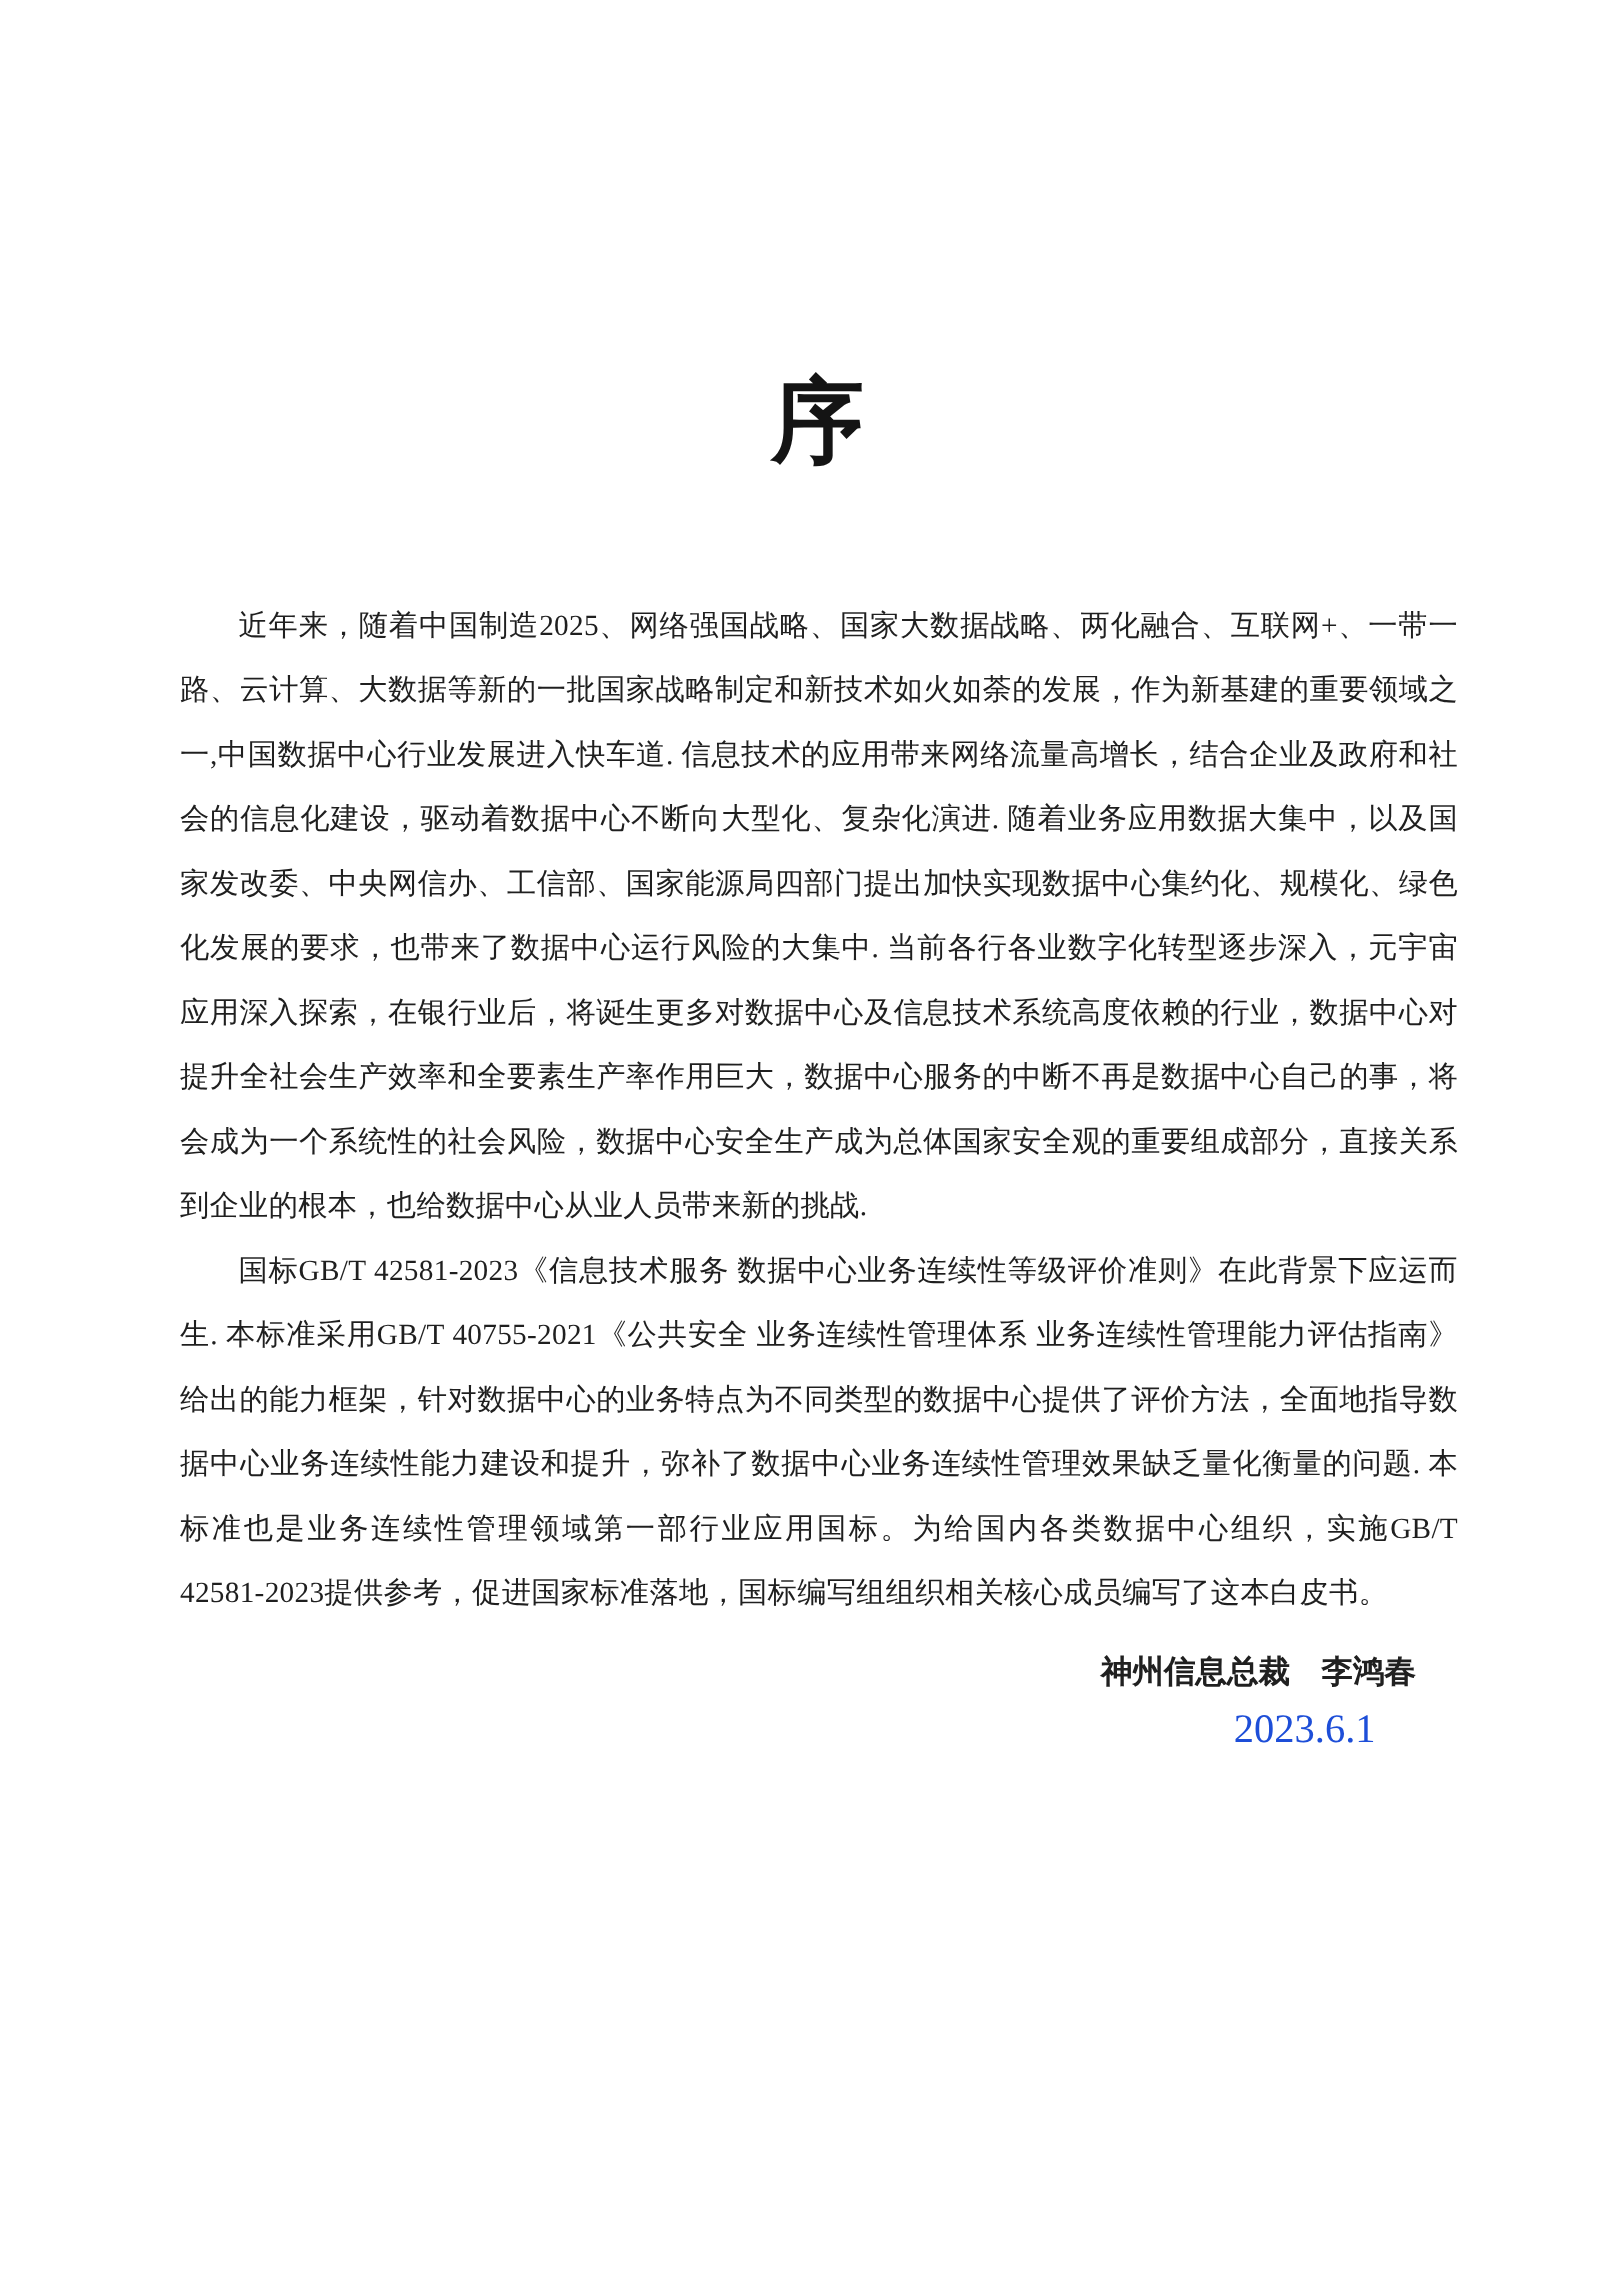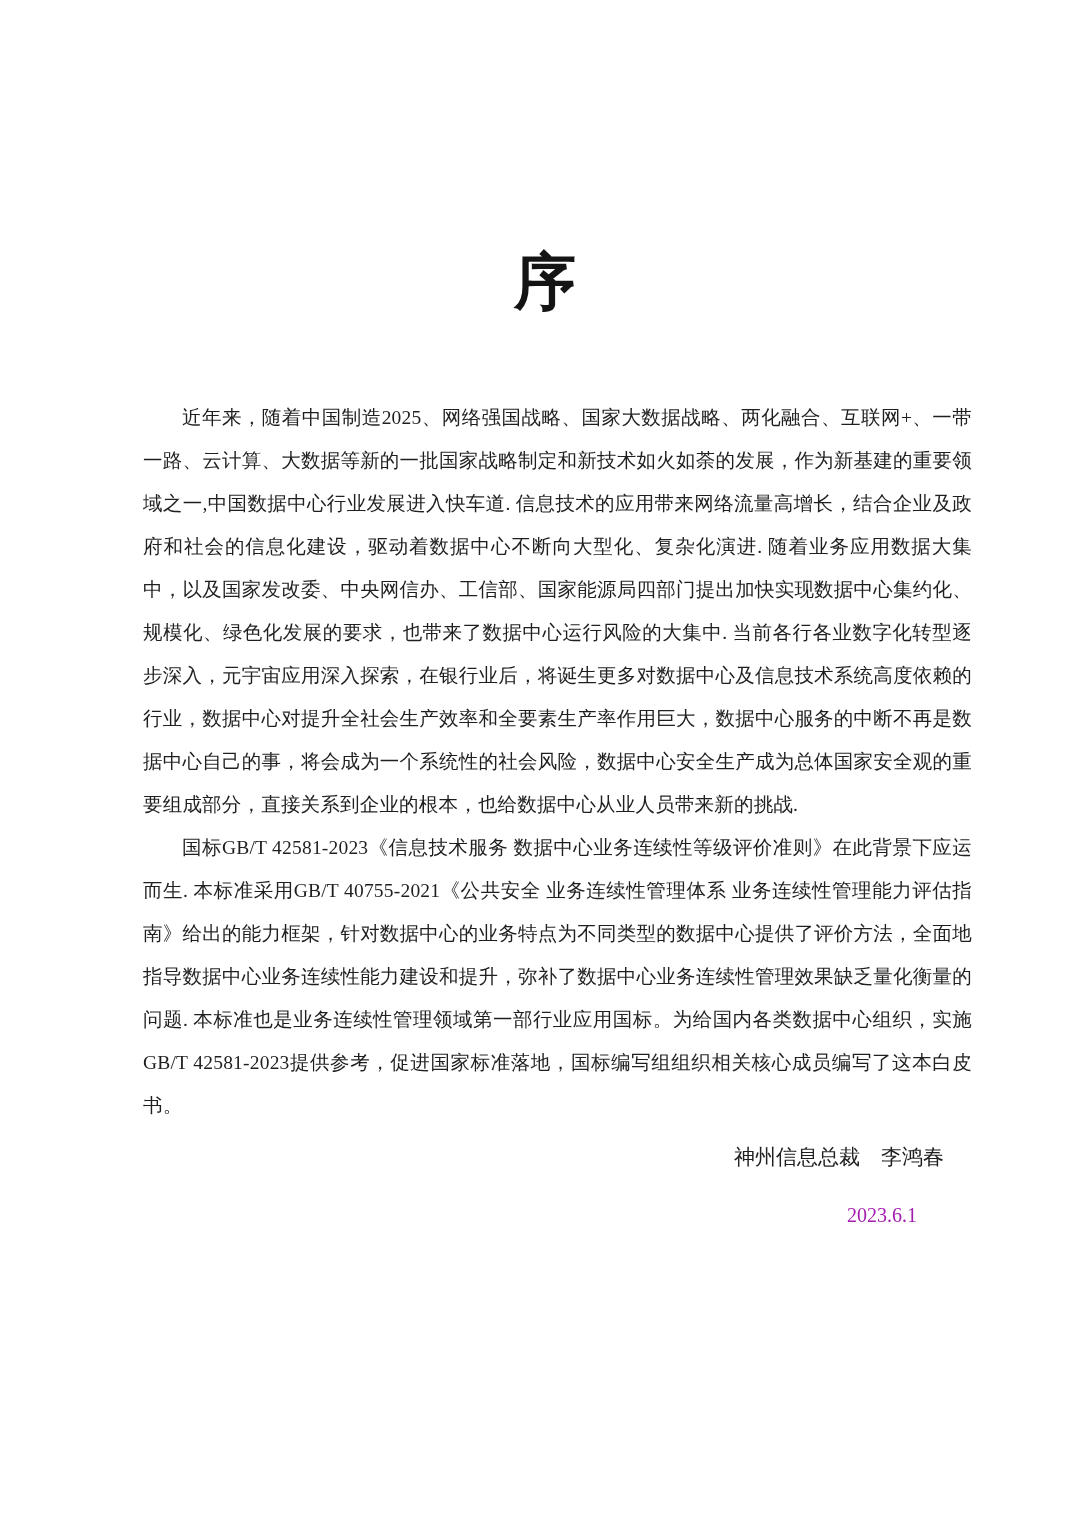--- a/index.html
+++ b/index.html
@@ -26,46 +26,46 @@
     margin: 238px 0 0 0;
     text-align: center;
     font-size: 62px;
     line-height: 88px;
     font-weight: bold;
     letter-spacing: 2px;
     color: #141414;
   }
   .body-text {
     margin-top: 70px;
-    margin-left: 23px;
   }
   .body-text p {
     margin: 0;
     font-size: 19.5px;
     line-height: 43px;
     text-align: justify;
     text-justify: inter-ideograph;
     text-indent: 2em;
     letter-spacing: 0.2px;
   }
   .signature {
     margin-top: 10px;
     padding-right: 28px;
     text-align: right;
     font-size: 21px;
     line-height: 40px;
     color: #202020;
+    font-weight: bold;
   }
   .sign-date {
-    margin-top: 20px;
+    margin-top: 0;
     padding-right: 55px;
     text-align: right;
-    font-size: 20px;
+    font-size: 27px;
     line-height: 36px;
-    color: #a21caf;
+    color: #1d4ed8;
   }
 </style>
 </head>
 <body>
 
 <div class="page">
   <div class="content">
 
     <h1 class="doc-title">序</h1>
 

